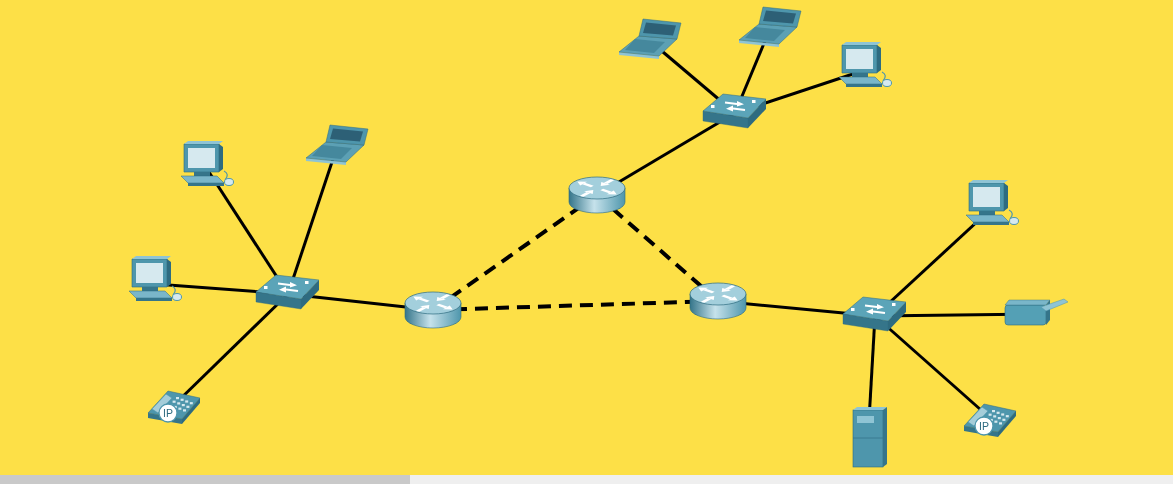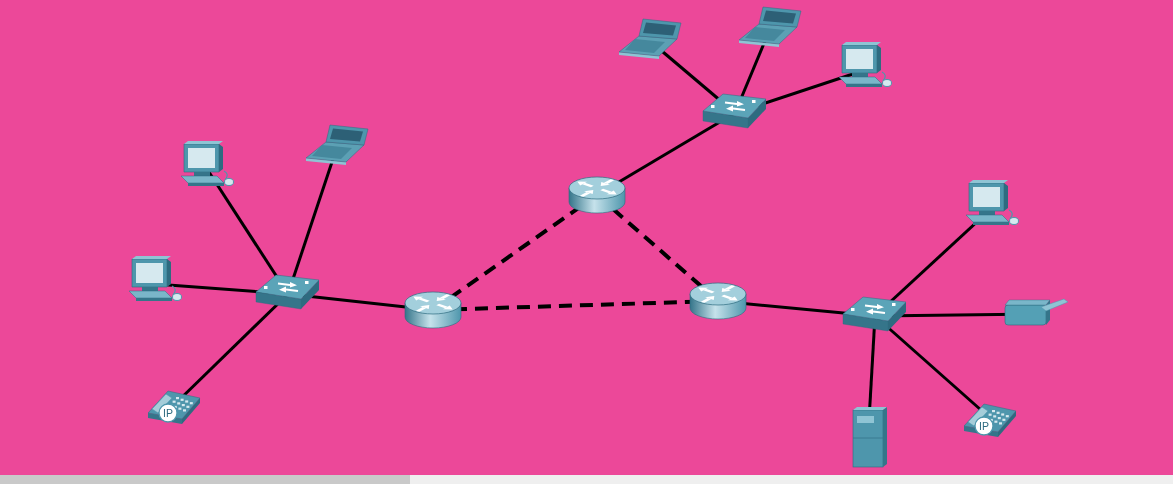--- a/index.html
+++ b/index.html
@@ -6,21 +6,21 @@
     margin: 0;
     padding: 0;
     background: #ffffff;
     overflow: hidden;
     font-family: "Liberation Sans", sans-serif;
   }
   .stage {
     position: relative;
     width: 1173px;
     height: 484px;
-    background: #ec4899;
+    background: #fde047;
   }
   #topology {
     position: absolute;
     left: 0;
     top: 0;
     display: block;
   }
   .hscrollbar {
     position: absolute;
     left: 0;

